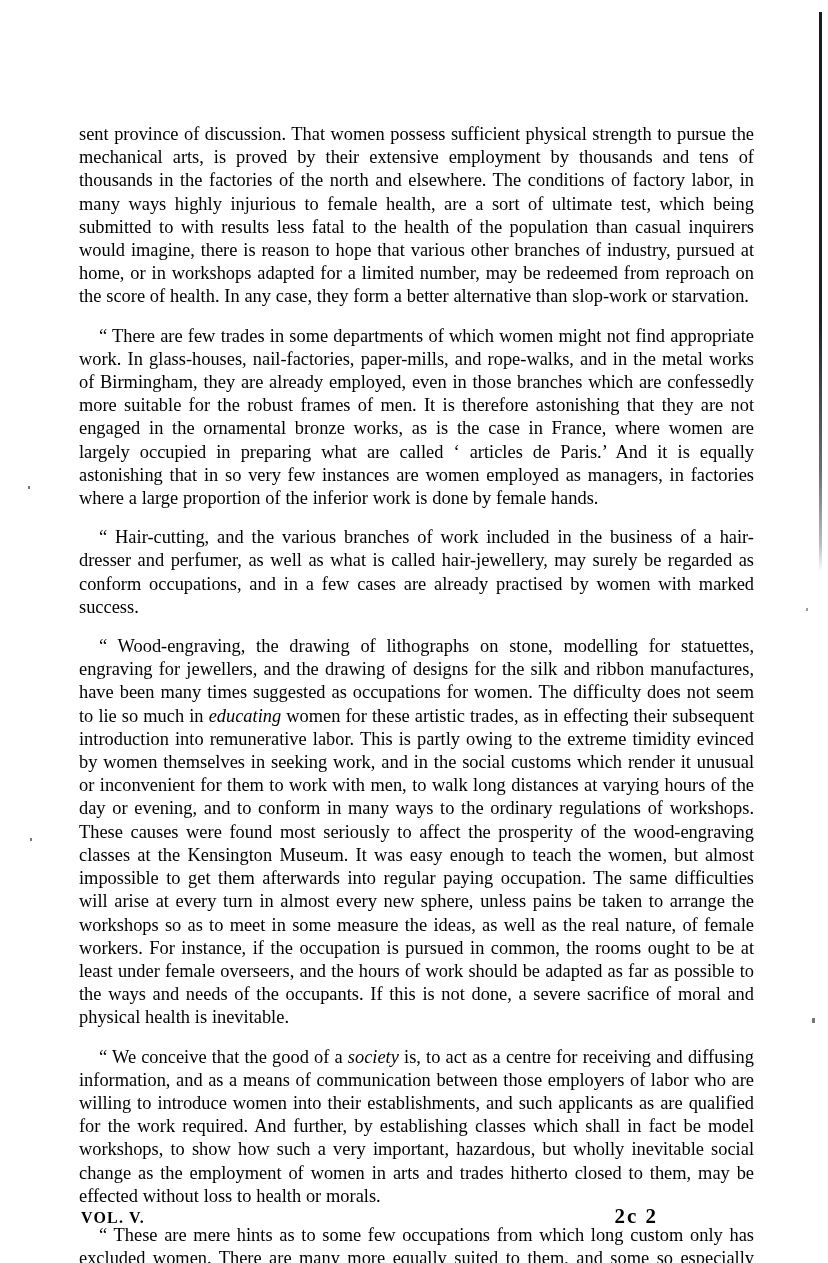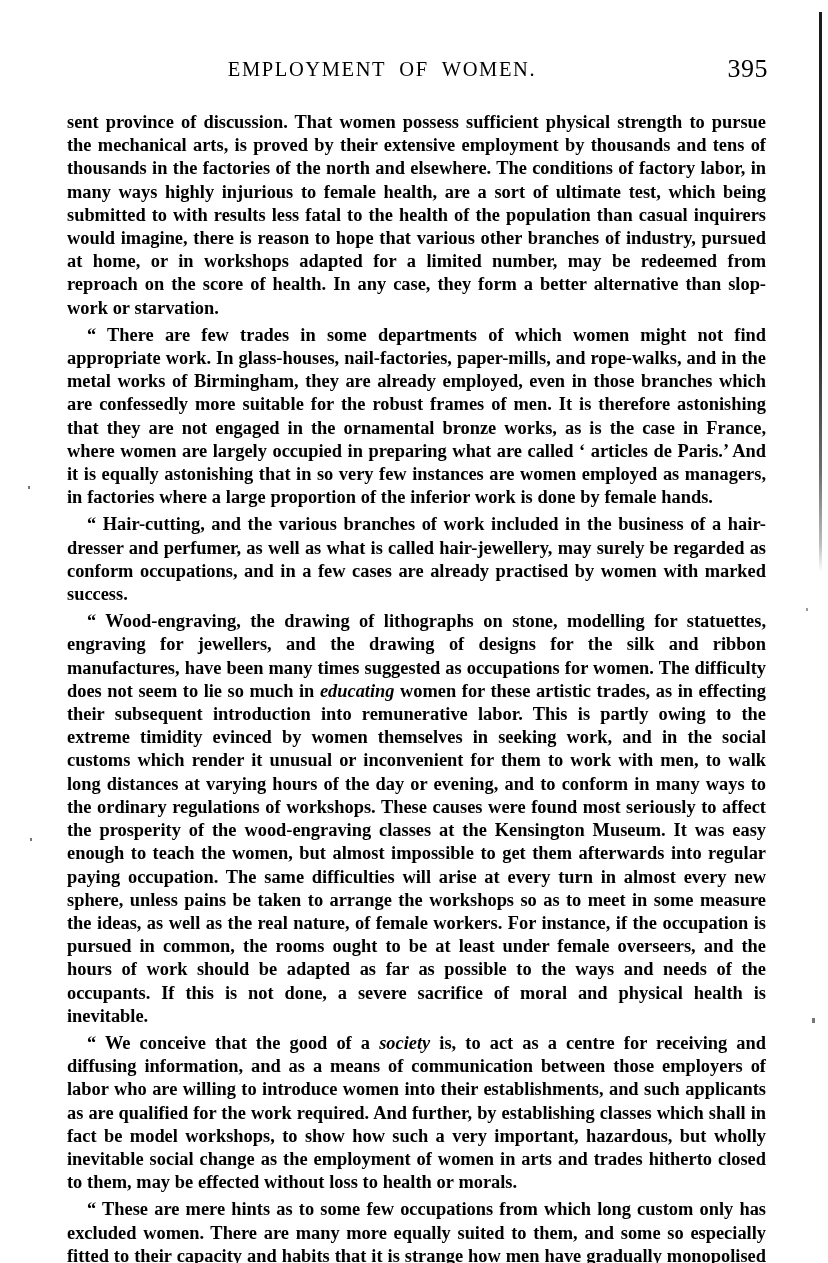--- a/index.html
+++ b/index.html
@@ -76,29 +76,28 @@
   }
 
   
   .textblock {
     position: absolute;
     left: 63px;
     top: 107px;
     width: 707px;
   }
   p.para {
-    margin: 4px;
+    margin: 16px;
     padding: 0;
     font-size: 18.4px;
     line-height: 23.2px;
     text-align: justify;
     text-justify: inter-word;
     word-spacing: 0.2px;
     hyphens: none;
-    font-weight: bold;
   }
   p.para.indented {
     text-indent: 20px;
   }
   .ital { font-style: italic; }
 
   
   .footer {
     position: absolute;
     left: 63px;
@@ -128,28 +127,28 @@
 <body>
 
 <div class="page">
 
   <div class="scan-edge-line"></div>
   <div class="scan-speck speck-a"></div>
   <div class="scan-speck speck-b"></div>
   <div class="scan-speck speck-c"></div>
   <div class="scan-speck speck-d"></div>
 
-  <div class="running-head">
-    <div class="head-title">EMPLOYMENT  OF  WOMEN.</div>
-    <div class="head-folio">395</div>
-  </div>
 
   <div class="textblock" id="textblock">
       <p class="para">sent province of discussion.    That women possess sufficient physical strength to pursue the mechanical arts, is proved by their extensive employment by thousands and tens of thousands in the factories of the north and elsewhere. The conditions of factory labor, in many ways highly injurious to female health, are a sort of ultimate test, which being submitted to with results less fatal to the health of the population than casual inquirers would imagine, there is reason to hope that various other branches of industry, pursued at home, or in workshops adapted for a limited number, may be redeemed from reproach on the score of health.    In any case, they form a better alternative than slop-work or starvation.</p>
       <p class="para indented">“ There are few trades in some departments of which women might not find appropriate work.    In glass-houses, nail-factories, paper-mills, and rope-walks, and in the metal works of Birmingham, they are already employed, even in those branches which are confessedly more suitable for the robust frames of men.    It is therefore astonishing that they are not engaged in the ornamental bronze works, as is the case in France, where women are largely occupied in preparing what are called ‘ articles de Paris.’    And it is equally astonishing that in so very few instances are women employed as managers, in factories where a large proportion of the inferior work is done by female hands.</p>
       <p class="para indented">“ Hair-cutting, and the various branches of work included in the business of a hair-dresser and perfumer, as well as what is called hair-jewellery, may surely be regarded as conform occupations, and in a few cases are already practised by women with marked success.</p>
       <p class="para indented">“ Wood-engraving, the drawing of lithographs on stone, modelling for statuettes, engraving for jewellers, and the drawing of designs for the silk and ribbon manufactures, have been many times suggested as occupations for women.    The difficulty does not seem to lie so much in <i class="ital">educating</i> women for these artistic trades, as in effecting their subsequent introduction into remunerative labor.    This is partly owing to the extreme timidity evinced by women themselves in seeking work, and in the social customs which render it unusual or inconvenient for them to work with men, to walk long distances at varying hours of the day or evening, and to conform in many ways to the ordinary regulations of workshops.    These causes were found most seriously to affect the prosperity of the wood-engraving classes at the Kensington Museum.    It was easy enough to teach the women, but almost impossible to get them afterwards into regular paying occupation.    The same difficulties will arise at every turn in almost every new sphere, unless pains be taken to arrange the workshops so as to meet in some measure the ideas, as well as the real nature, of female workers.    For instance, if the occupation is pursued in common, the rooms ought to be at least under female overseers, and the hours of work should be adapted as far as possible to the ways and needs of the occupants. If this is not done, a severe sacrifice of moral and physical health is inevitable.</p>
       <p class="para indented">“ We conceive that the good of a <i class="ital">society</i> is, to act as a centre for receiving and diffusing information, and as a means of communication between those employers of labor who are willing to introduce women into their establishments, and such applicants as are qualified for the work required.    And further, by establishing classes which shall in fact be model workshops, to show how such a very important, hazardous, but wholly inevitable social change as the employment of women in arts and trades hitherto closed to them, may be effected without loss to health or morals.</p>
       <p class="para indented">“ These are mere hints as to some few occupations from which long custom only has excluded women.    There are many more equally suited to them, and some so especially fitted to their capacity and habits that it is strange how men have gradually monopolised what would appear essentially feminine pursuits.    So far as our society has yet been able to carry out its views, no opposition has been met with, and in most cases cordial co-operation, even in some few branches of trade which custom had entirely given over to men.</p>
     </div>
 
+  <div class="footer">
+    <div class="footer-vol">VOL. V.</div>
+    <div class="footer-sig">2c 2</div>
+  </div>
 
 </div>
 
 </body></html>

